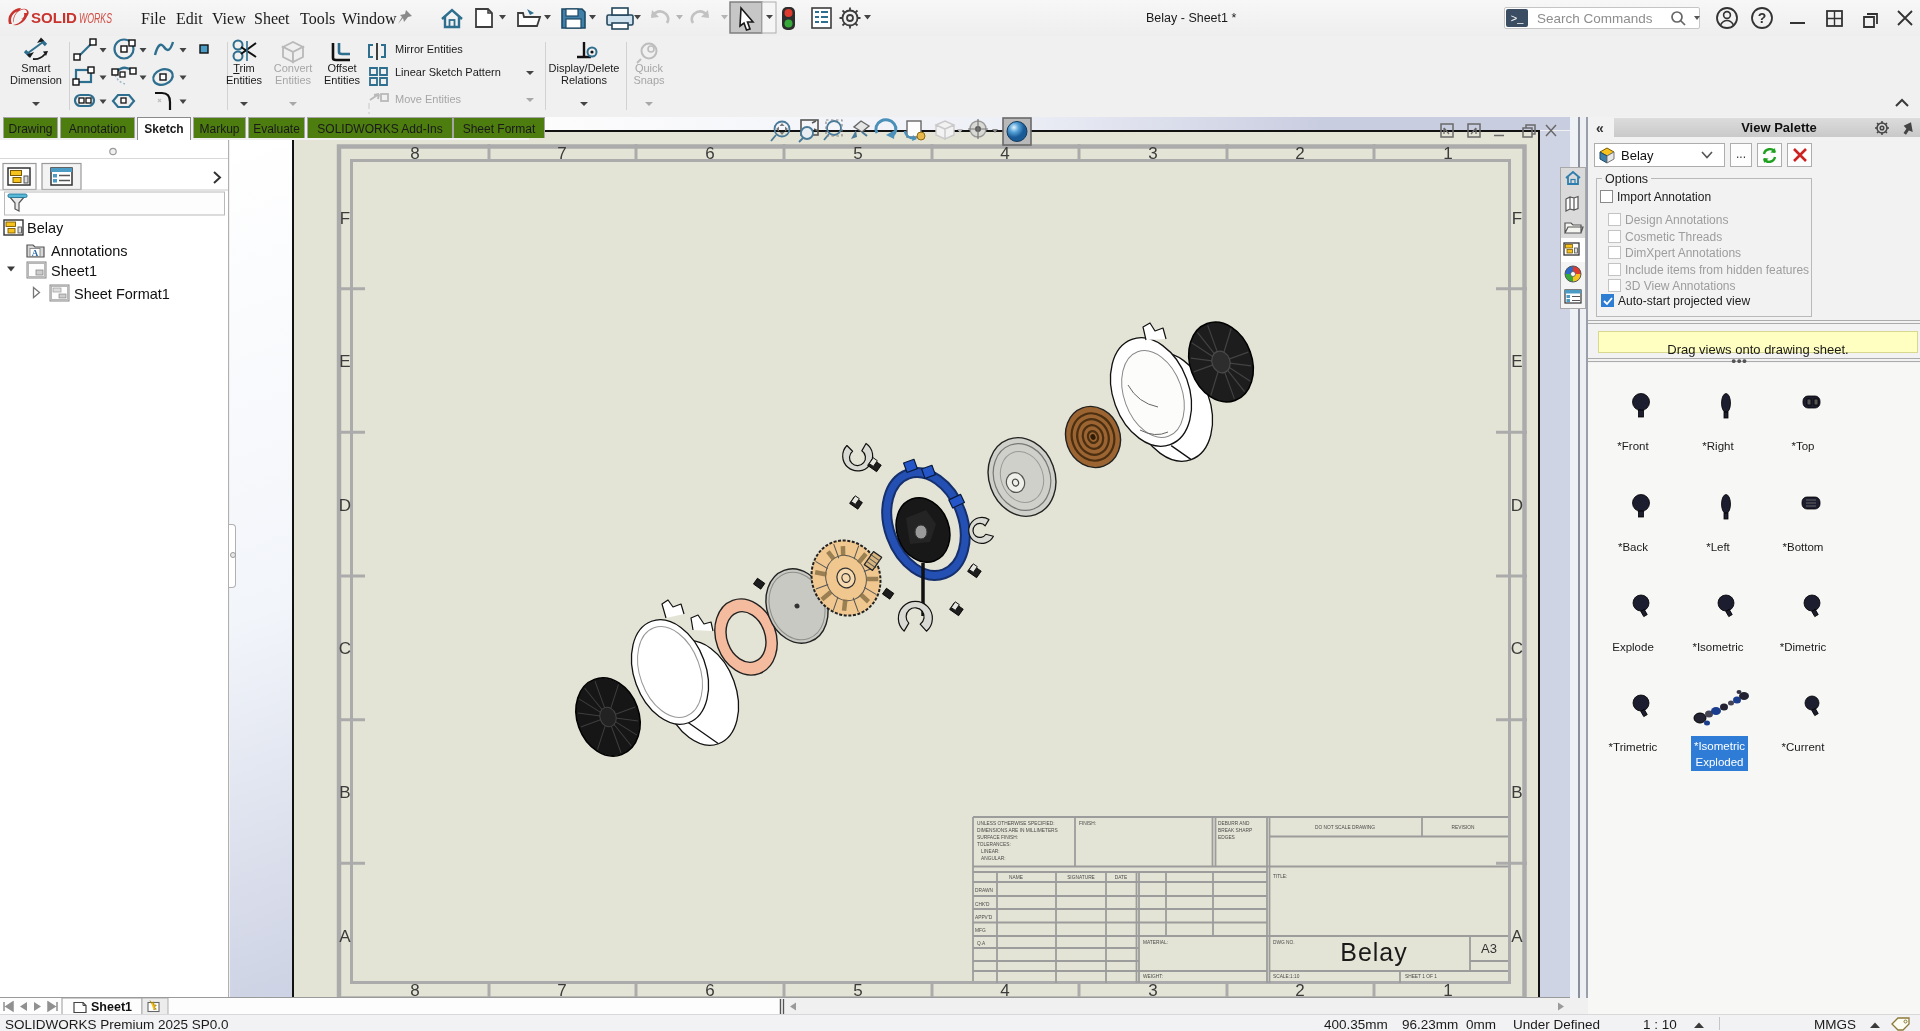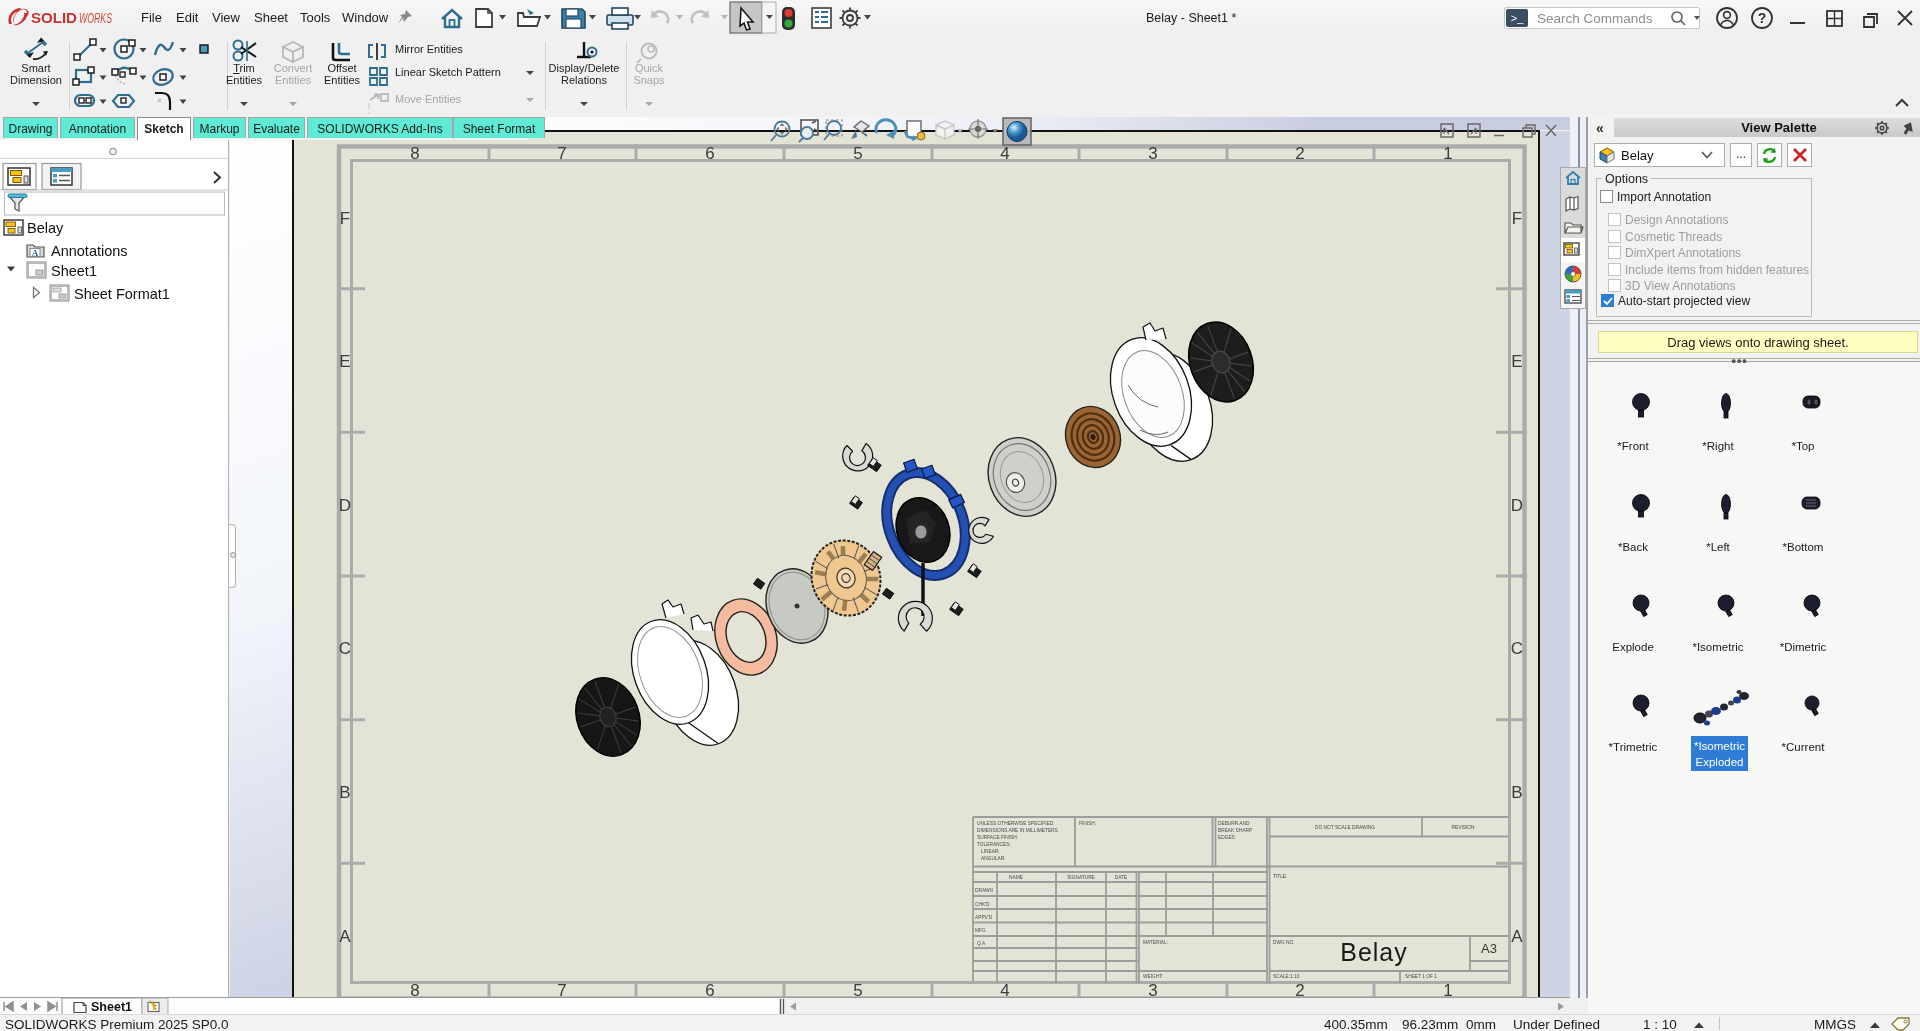--- a/index.html
+++ b/index.html
@@ -1,44 +1,44 @@
 <!DOCTYPE html>
 <html><head>
 <meta charset="utf-8">
 <style>
   * { margin:0; padding:0; box-sizing:border-box; }
   html,body { width:1920px; height:1031px; overflow:hidden; font-family:"Liberation Sans", sans-serif; background:#f0f0f0; }
   .abs { position:absolute; }
   #titlebar { position:absolute; left:0; top:0; width:1920px; height:36px; background:linear-gradient(#f7f7f7,#eeeeee); }
-  .menu { position:absolute; top:10px; font-size:13px; color:#1a1a1a; }
+  .menu { position:absolute; top:10px; font-size:16px; color:#1a1a1a;font-family:Liberation Serif, serif; }
   #ribbon { position:absolute; left:0; top:36px; width:1920px; height:81px; background:#f0f0f0; }
   .rsep { position:absolute; top:6px; height:68px; width:1px; background:#d2d2d2; }
   .rlabel { position:absolute; font-size:11px; color:#1a1a1a; text-align:center; line-height:11.5px; }
   .gray { color:#a6a6a6 !important; }
   .darr { position:absolute; width:0; height:0; border-left:4px solid transparent; border-right:4px solid transparent; border-top:4px solid #444; }
   .darrg { border-top-color:#a8a8a8; }
   #tabrow { position:absolute; left:0; top:117px; width:529px; height:23px; background:#f0f0f0; z-index:30; }
-  .tab { position:absolute; top:0; height:21px; white-space:nowrap; overflow:hidden; background:#5eead4; border:1px solid #a5a5a5; border-bottom:none; font-size:12px; color:#1a1a1a; text-align:center; padding-top:4px; }
+  .tab { position:absolute; top:0; height:21px; white-space:nowrap; overflow:hidden; background:#4d7c0f; border:1px solid #a5a5a5; border-bottom:none; font-size:12px; color:#1a1a1a; text-align:center; padding-top:4px; }
   .tab.active { background:#ffffff; height:23px; font-weight:bold; border-color:#8a8a8a; z-index:5; }
   #gradband { position:absolute; left:527px; top:117px; width:1061px; height:13px; background:linear-gradient(90deg,#fdfdfd 0%, #eef0f7 45%, #c9cde0 75%, #c9cde0 100%); z-index:2; }
   #leftpanel { position:absolute; left:0; top:139px; width:229px; height:858px; background:#ffffff; border-top:1px solid #b8b8b8; border-right:1px solid #b0b0b0; z-index:10; }
   #gap { position:absolute; left:230px; top:139px; width:62px; height:858px; background:linear-gradient(160deg,#ffffff 0%,#f2f5fa 55%,#cdd2e4 100%); z-index:5; }
   #canvas { position:absolute; left:292px; top:130px; width:1248px; height:868px; background:#e4e4d6; border-left:2px solid #111; border-right:2px solid #111; border-top:2px solid #111; z-index:1; }
   #vscroll { position:absolute; left:1540px; top:131px; width:30px; height:867px; background:#cfd4e5; z-index:3; }
   #mdi1 { position:absolute; left:1570px; top:117px; width:8px; height:881px; background:#eef1f6; z-index:3; }
   #mdi2 { position:absolute; left:1578px; top:117px; width:2px; height:881px; background:#8a8f99; z-index:3; }
   #mdi3 { position:absolute; left:1580px; top:117px; width:6px; height:881px; background:#edeff4; z-index:3; }
   #mdi4 { position:absolute; left:1586px; top:117px; width:2px; height:881px; background:#9aa0aa; z-index:3; }
   #palette { position:absolute; left:1588px; top:117px; width:332px; height:897px; background:#f2f2f2; z-index:10; font-size:12px; }
   #palhdr { position:absolute; left:2px; top:1px; width:330px; height:19px; background:linear-gradient(#dcdcdc,#c9c9c9); color:#111; font-weight:bold; text-align:center; font-size:13px; padding-top:2px;margin-left:24px; }
   .chk { position:absolute; width:13px; height:13px; background:#fff; border:1px solid #8a8a8a; }
   .chkd { border-color:#c3c3c3; }
   .plabel { position:absolute; font-size:12px; color:#1a1a1a; }
   .plabelg { color:#9d9d9d; }
-  #yellowbar { position:absolute; left:10px; top:214px; width:320px; height:22px; background:#ffffc2; border:1px solid #d8d890; color:#1a1a1a; text-align:center; font-size:13px; padding-top:3px; }
+  #yellowbar { position:absolute; left:10px; top:214px; width:320px; height:22px; background:#ffffc2; border:1px solid #d8d890; color:#1a1a1a; text-align:center; font-size:13px; padding-top:10px; }
   .thlabel { position:absolute; font-size:11.5px; color:#1a1a1a; text-align:center; width:90px; }
   #sheetbar { position:absolute; left:0; top:997px; width:1570px; height:17px; background:#f0f0f0; border-top:1px solid #9a9a9a; z-index:40; }
   #statusbar { position:absolute; left:0; top:1014px; width:1920px; height:17px; background:#f2f2f4; border-top:1px solid #d8d8d8; z-index:50; font-size:13.5px; color:#1a1a1a; }
   .sbt { position:absolute; top:2px; }
   svg { display:block; }
 </style>
 </head>
 <body>
 
 <div id="titlebar">

